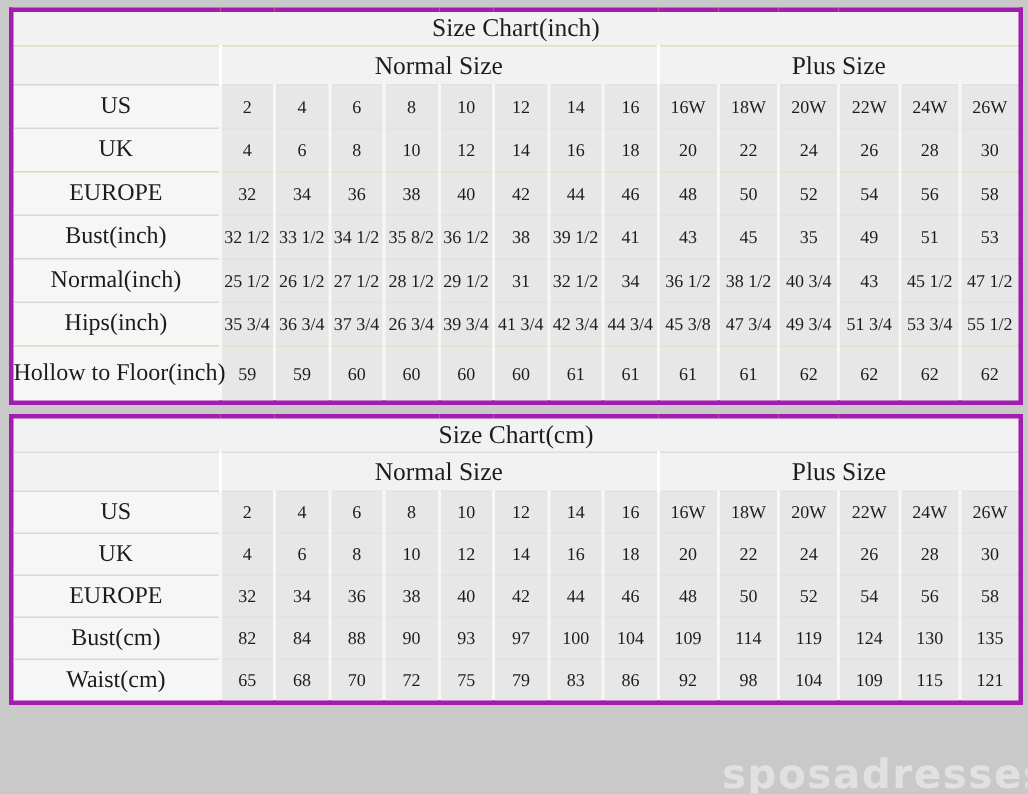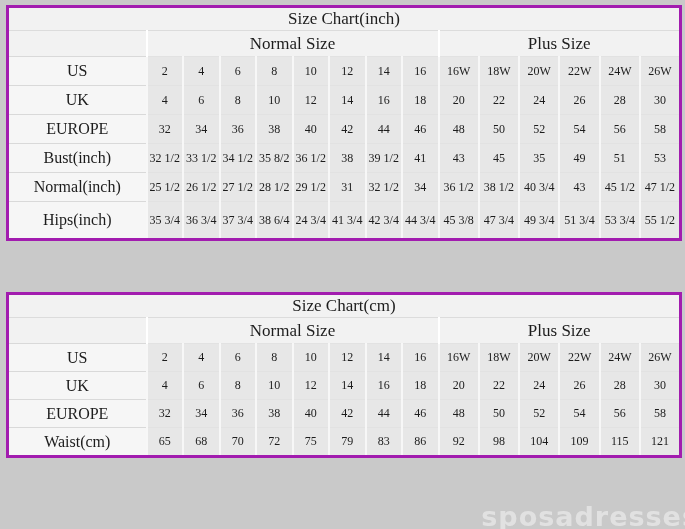--- a/index.html
+++ b/index.html
@@ -18,21 +18,21 @@
   .size-table {
     position: absolute;
     left: 6px;
     width: 673px;
     border-collapse: collapse;
     table-layout: fixed;
     background: #fde047;
     border: 3px solid #a21caf;
   }
   #table-inch { top: 5px; }
-  #table-cm   { top: 292px; }
+  #table-cm   { top: 276px; }
 
   col.c-label { width: 139px; }
   col.c-n     { width: 36.5px; }
   col.c-p     { width: 40.3px; }
 
   .size-table td {
     text-align: center;
     vertical-align: middle;
     padding: 0;
     white-space: nowrap;
@@ -194,31 +194,48 @@
         <td class="data-cell">40 3/4</td>
         <td class="data-cell">43</td>
         <td class="data-cell">45 1/2</td>
         <td class="data-cell">47 1/2</td>
       </tr>
       <tr>
         <td class="label-cell">Hips(inch)</td>
         <td class="data-cell">35 3/4</td>
         <td class="data-cell">36 3/4</td>
         <td class="data-cell">37 3/4</td>
-        <td class="data-cell">38 6/4</td>
-        <td class="data-cell">24 3/4</td>
+        <td class="data-cell">26 3/4</td>
+        <td class="data-cell">39 3/4</td>
         <td class="data-cell">41 3/4</td>
         <td class="data-cell">42 3/4</td>
         <td class="data-cell">44 3/4</td>
         <td class="data-cell">45 3/8</td>
         <td class="data-cell">47 3/4</td>
         <td class="data-cell">49 3/4</td>
         <td class="data-cell">51 3/4</td>
         <td class="data-cell">53 3/4</td>
         <td class="data-cell">55 1/2</td>
+      </tr>
+      <tr>
+        <td class="label-cell">Hollow to Floor(inch)</td>
+        <td class="data-cell">59</td>
+        <td class="data-cell">59</td>
+        <td class="data-cell">60</td>
+        <td class="data-cell">60</td>
+        <td class="data-cell">60</td>
+        <td class="data-cell">60</td>
+        <td class="data-cell">61</td>
+        <td class="data-cell">61</td>
+        <td class="data-cell">61</td>
+        <td class="data-cell">61</td>
+        <td class="data-cell">62</td>
+        <td class="data-cell">62</td>
+        <td class="data-cell">62</td>
+        <td class="data-cell">62</td>
       </tr>
     </tbody>
 </table>
 
 <table id="table-cm" class="size-table">
   <colgroup>
     <col class="c-label">
     <col class="c-n">
       <col class="c-n">
       <col class="c-n">
@@ -290,20 +307,37 @@
         <td class="data-cell">44</td>
         <td class="data-cell">46</td>
         <td class="data-cell">48</td>
         <td class="data-cell">50</td>
         <td class="data-cell">52</td>
         <td class="data-cell">54</td>
         <td class="data-cell">56</td>
         <td class="data-cell">58</td>
       </tr>
       <tr>
+        <td class="label-cell">Bust(cm)</td>
+        <td class="data-cell">82</td>
+        <td class="data-cell">84</td>
+        <td class="data-cell">88</td>
+        <td class="data-cell">90</td>
+        <td class="data-cell">93</td>
+        <td class="data-cell">97</td>
+        <td class="data-cell">100</td>
+        <td class="data-cell">104</td>
+        <td class="data-cell">109</td>
+        <td class="data-cell">114</td>
+        <td class="data-cell">119</td>
+        <td class="data-cell">124</td>
+        <td class="data-cell">130</td>
+        <td class="data-cell">135</td>
+      </tr>
+      <tr>
         <td class="label-cell">Waist(cm)</td>
         <td class="data-cell">65</td>
         <td class="data-cell">68</td>
         <td class="data-cell">70</td>
         <td class="data-cell">72</td>
         <td class="data-cell">75</td>
         <td class="data-cell">79</td>
         <td class="data-cell">83</td>
         <td class="data-cell">86</td>
         <td class="data-cell">92</td>

